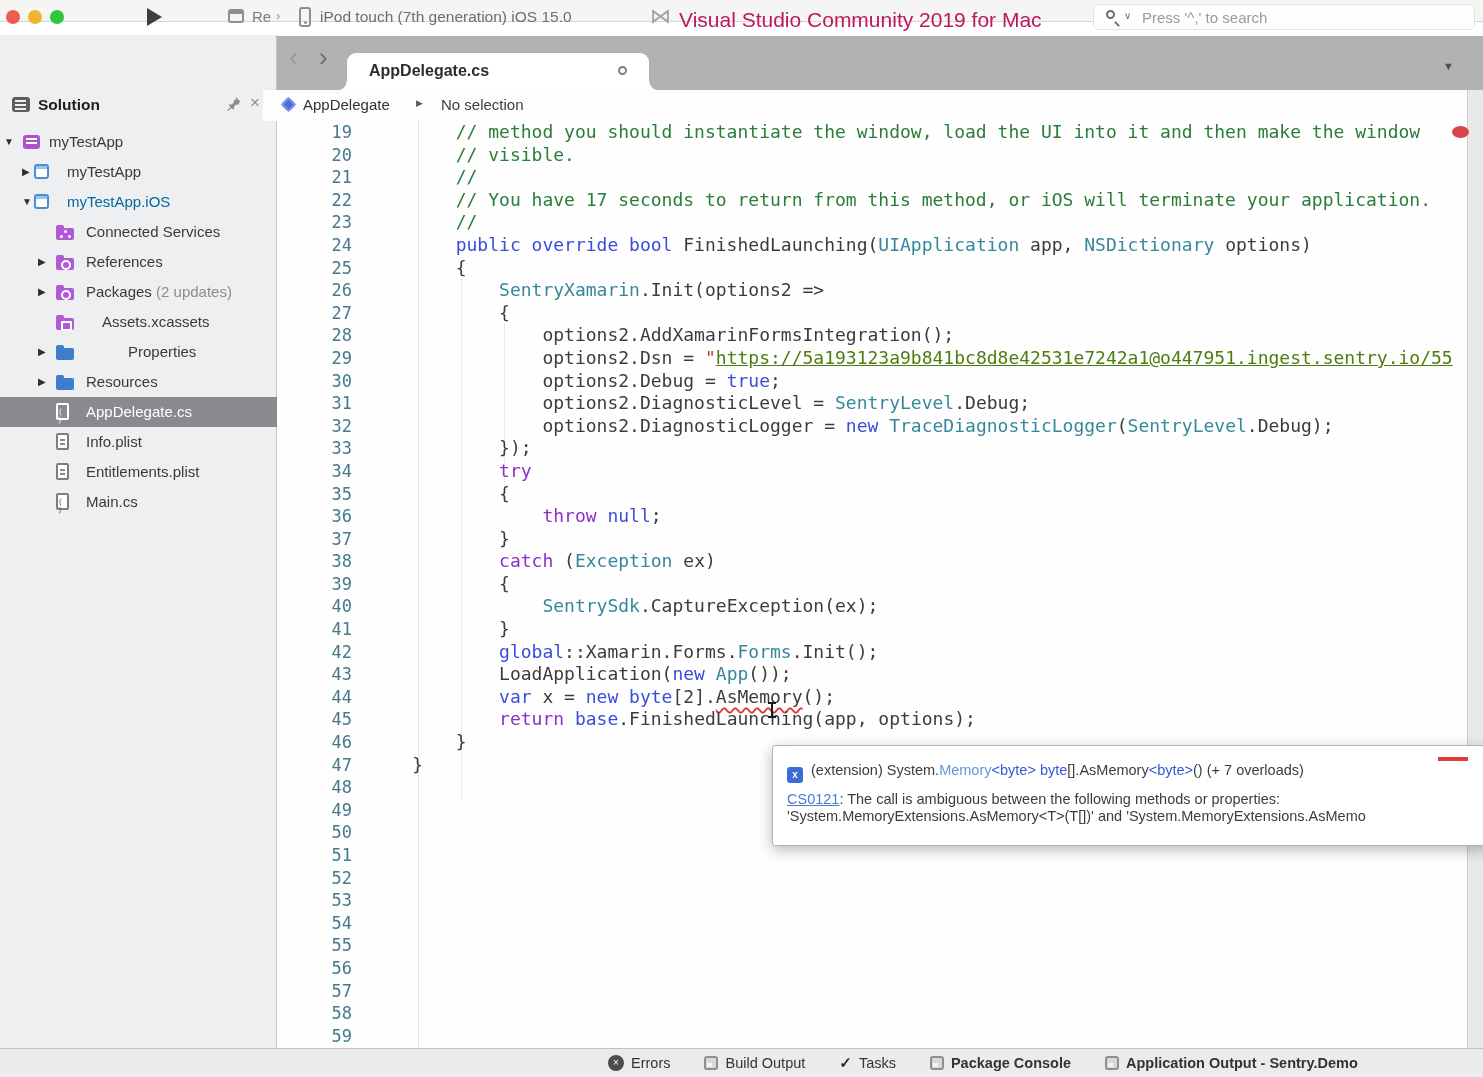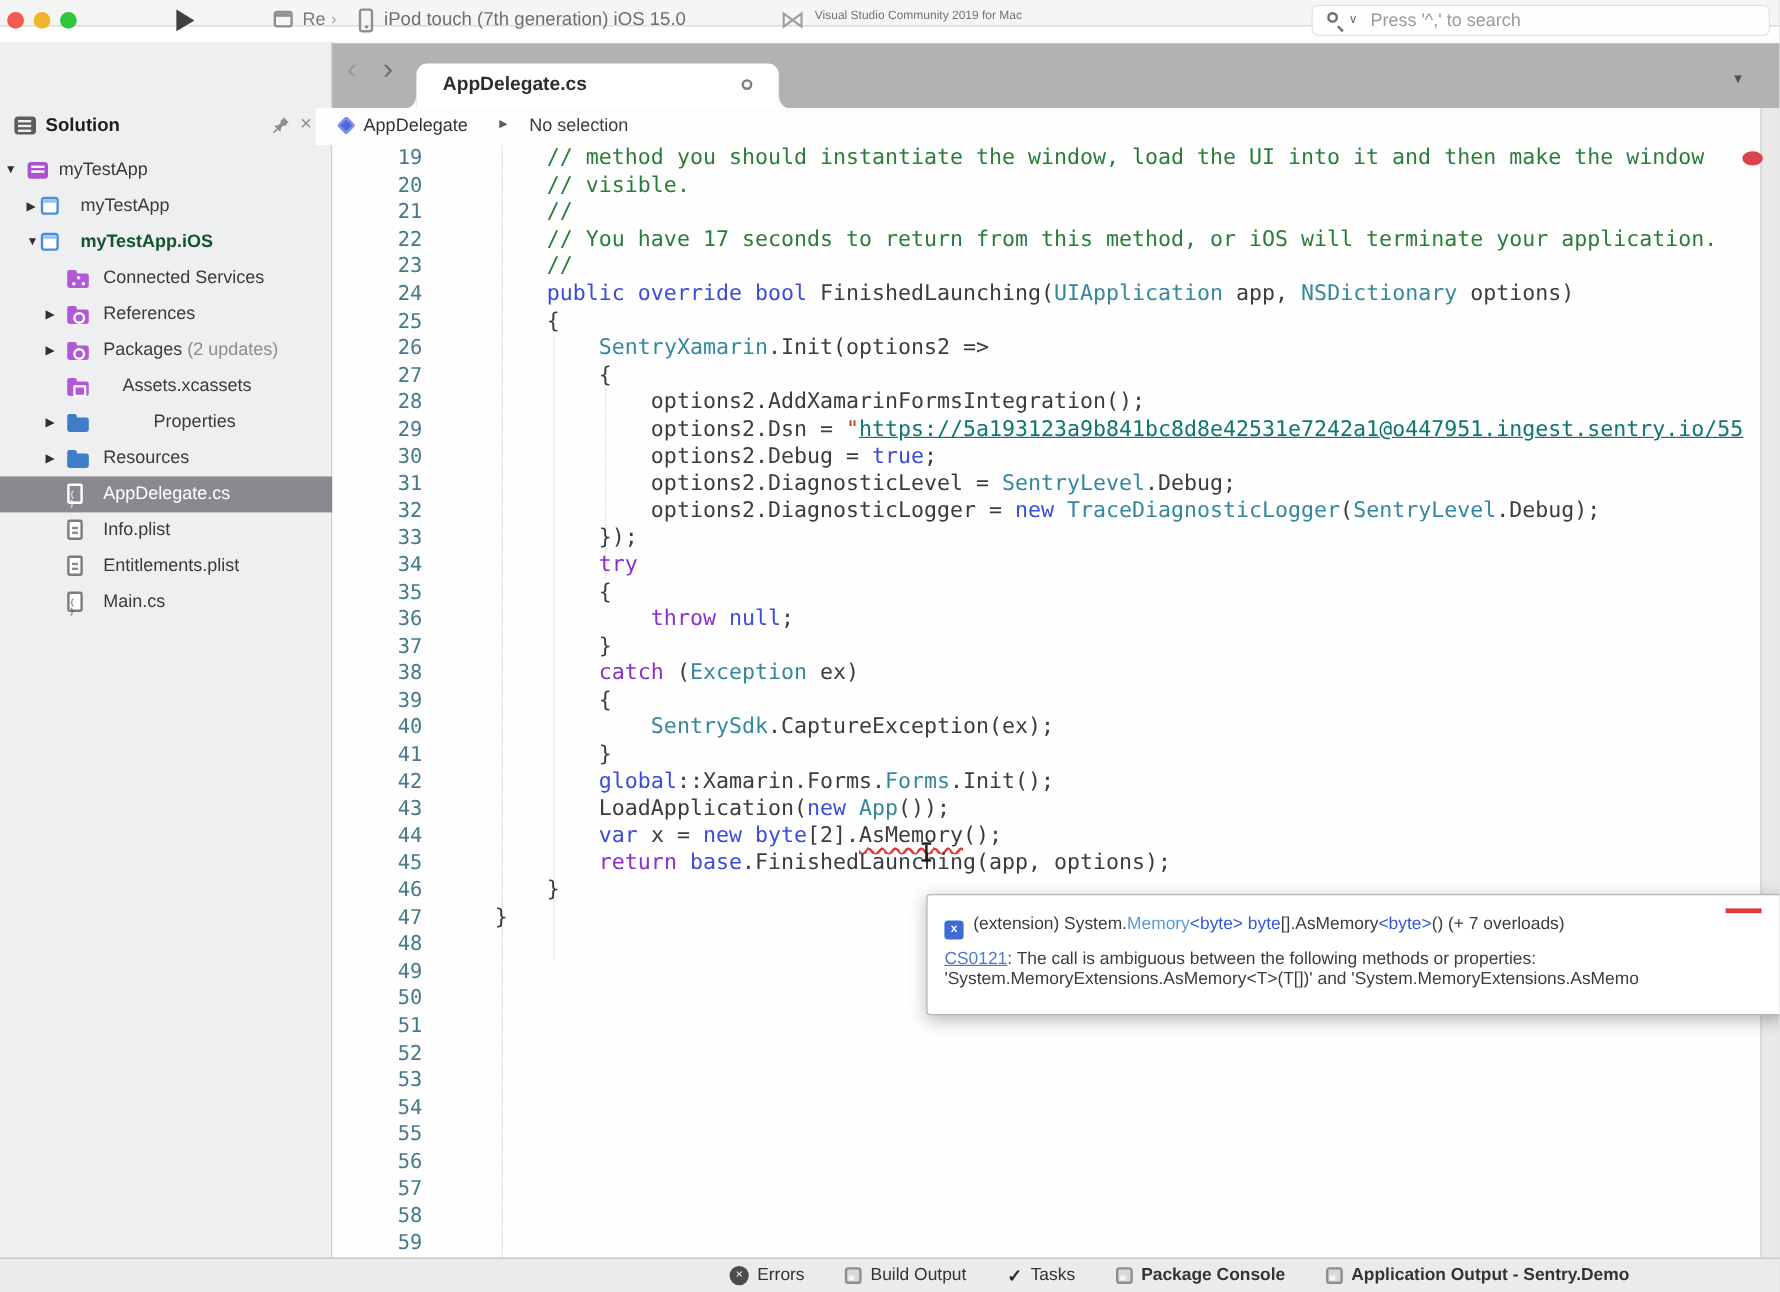--- a/index.html
+++ b/index.html
@@ -15,40 +15,40 @@
   .tl.green{left:50px;background:#32c63f;}
   .play{position:absolute;left:147px;top:8px;width:0;height:0;border-left:15px solid #3f3f3f;border-top:9px solid transparent;border-bottom:9px solid transparent;}
   .winicon{position:absolute;left:228px;top:9px;width:16px;height:14px;border:2px solid #8f8f8f;border-radius:3px;}
   .winicon::before{content:"";position:absolute;left:0;right:0;top:0;height:3px;background:#8f8f8f;}
   .cfgtext{position:absolute;left:252px;top:8px;font-size:15px;color:#7c7c7c;}
   .cfgchev{position:absolute;left:276px;top:8px;font-size:13px;color:#9a9a9a;}
   .phoneicon{position:absolute;left:299px;top:7px;width:12px;height:20px;border:2px solid #8f8f8f;border-radius:3px;}
   .phoneicon::after{content:"";position:absolute;left:2.5px;bottom:1px;width:3px;height:3px;border-radius:50%;background:#8f8f8f;}
   .devtext{position:absolute;left:320px;top:8px;font-size:15.5px;color:#6e6e6e;white-space:nowrap;}
   .vslogo{position:absolute;left:650px;top:4px;font-size:21px;color:#a0a0a0;}
-  .apptitle{position:absolute;left:679px;top:8px;font-size:10px;color:#737373;white-space:nowrap;}
+  .apptitle{position:absolute;left:679px;top:8px;font-size:21px;color:#be185d;white-space:nowrap;}
   .search{position:absolute;left:1093px;top:4px;width:382px;height:26px;background:#fefefe;border:1px solid #e2e2e2;border-radius:6px;}
   .mag{position:absolute;left:12px;top:5px;width:9px;height:9px;border:2px solid #6d6d6d;border-radius:50%;}
   .mag::after{content:"";position:absolute;left:8px;top:9px;width:2px;height:6px;background:#6d6d6d;transform:rotate(-45deg);}
   .magcaret{position:absolute;left:30px;top:5px;font-size:10px;color:#6d6d6d;}
   .searchph{position:absolute;left:48px;top:4px;font-size:15px;color:#9a9a9a;}
 
   
   .sidebar{position:absolute;left:0;top:35px;width:277px;height:1013px;background:#edeff0;border-right:1px solid #c6c6c6;}
   .sb-head-icon{position:absolute;left:12px;top:62px;width:18px;height:15px;background:#5d5d5d;border-radius:3px;}
   .sb-head-icon::after{content:"";position:absolute;left:3px;top:3px;width:11px;height:2px;background:#edeff0;box-shadow:0 4px 0 #edeff0,0 8px 0 #edeff0;}
   .sb-title{position:absolute;left:38px;top:61px;font-size:15.5px;font-weight:bold;color:#1e1e1e;}
   .sb-pin{position:absolute;left:226px;top:61px;width:16px;height:16px;}
   .sb-close{position:absolute;left:250px;top:58px;font-size:17px;color:#8e8e8e;}
   .tree{position:absolute;left:0;top:92px;width:277px;}
   .trow{position:relative;width:277px;height:30px;font-size:15px;color:#3a3a3a;}
   .trow .exp{position:absolute;top:9px;font-size:10px;color:#2f2f2f;}
   .trow .lbl{position:absolute;top:6px;white-space:nowrap;}
   .trow .sfx{color:#8d8d8d;}
-  .trow.bold .lbl{font-weight:bold;color:#14532d;}
+  .trow.bold .lbl{font-weight:normal;color:#0369a1;}
   .trow.sel{background:#8a8a8e;}
   .trow.sel .lbl{color:#fff;}
   .ic{position:absolute;top:7px;}
   .ic-solution{width:17px;height:14px;background:#ab53cf;border-radius:3px;top:8px;}
   .ic-solution::after{content:"";position:absolute;left:3px;top:3px;width:11px;height:2px;background:#fff;box-shadow:0 4px 0 #fff;}
   .ic-project{width:15px;height:15px;border:2px solid #4a8fd6;border-radius:3px;background:#fff;}
   .ic-project::before{content:"";position:absolute;left:0;right:0;top:0;height:3px;background:#9cc4e8;}
   .ic-folder{width:18px;height:12px;border-radius:2px;top:11px;}
   .ic-folder::before{content:"";position:absolute;left:0;top:-3px;width:8px;height:4px;border-radius:2px 2px 0 0;background:inherit;}
   .fol-purple{background:#b159d6;}
@@ -89,21 +89,21 @@
   .gutterline{position:absolute;left:141px;top:0;height:927px;border-left:1px dotted #c9c9c9;}
   .iguide{position:absolute;border-left:1px dotted #d8d8d8;}
   .code{position:absolute;left:92px;top:0;right:0;}
   .cline{height:22.6px;line-height:22.6px;white-space:pre;}
   .pl{color:#3c3c3e;}
   .cm{color:#2a7d38;}
   .kb{color:#3b4cd8;margin-top:16px;}
   .kp{color:#8b2fc9;}
   .ty{color:#35889c;}
   .st{color:#c0392b;}
-  .lk{color:#0f766e;text-decoration:underline;}
+  .lk{color:#4d7c0f;text-decoration:underline;}
   .er{color:#3c3c3e;text-decoration:underline wavy #e03a3a;text-decoration-thickness:2px;text-underline-offset:4px;}
   .ibeam{position:absolute;left:489px;top:581px;width:12px;height:18px;}
   .ibeam::before{content:"";position:absolute;left:5px;top:2px;width:2px;height:14px;background:#1c1c1c;}
   .ibeam::after{content:"";position:absolute;left:2px;top:0;width:8px;height:2px;background:#1c1c1c;box-shadow:0 14px 0 #1c1c1c;}
 
   .scrollstrip{position:absolute;left:1467px;top:90px;width:16px;height:958px;background:#e9e9e9;border-left:1px solid #cfcfcf;}
   .errdot{position:absolute;left:1452px;top:126px;width:17px;height:12px;border-radius:50%;background:#d8434e;z-index:30;}
   .errdash{position:absolute;left:1438px;top:757px;width:30px;height:4px;background:#e23b3b;z-index:40;}
 
   

